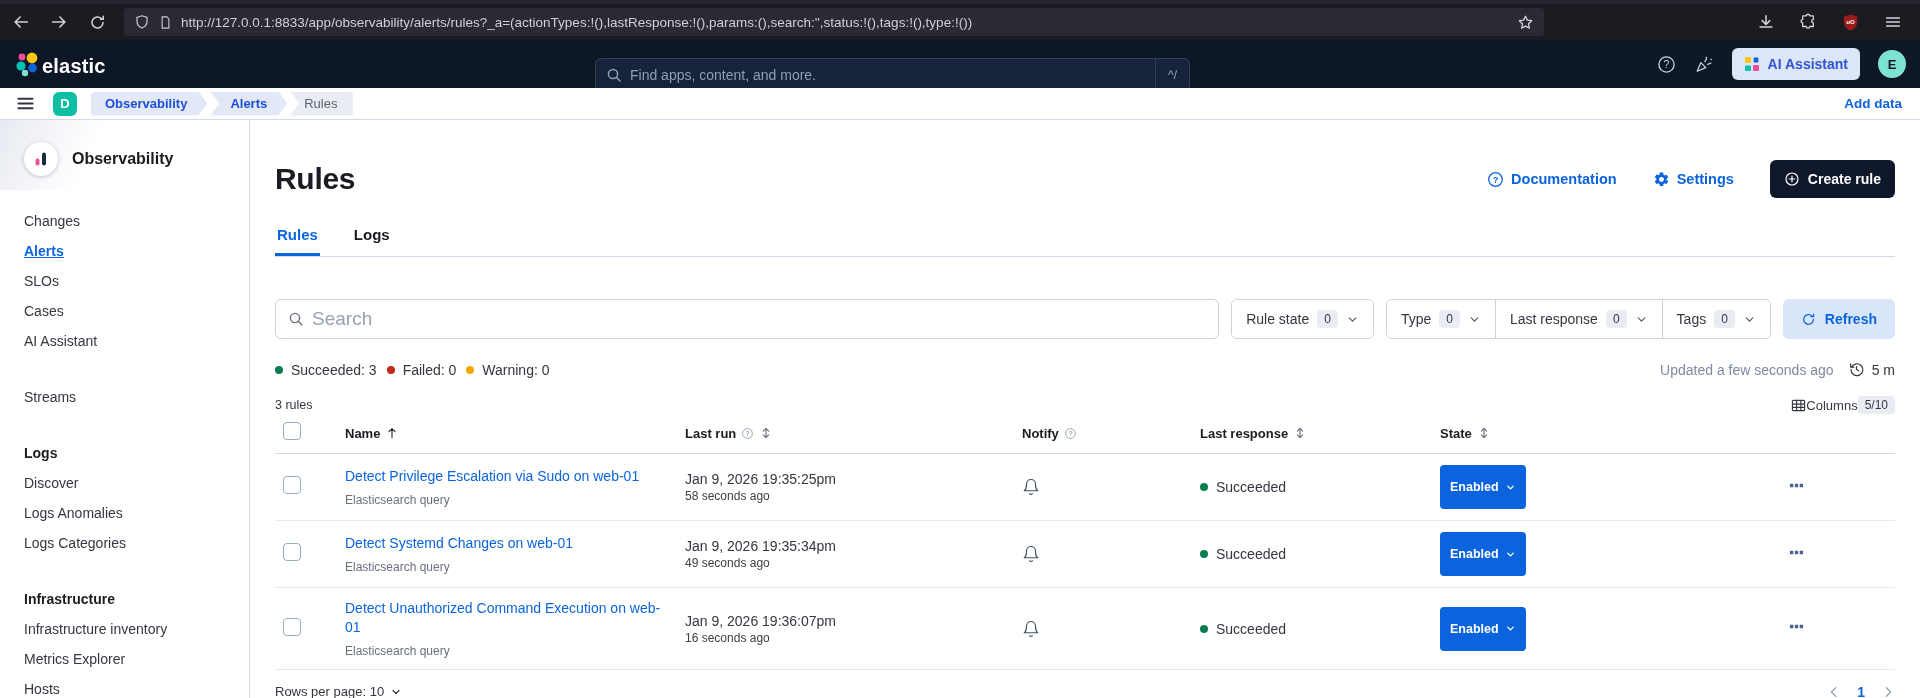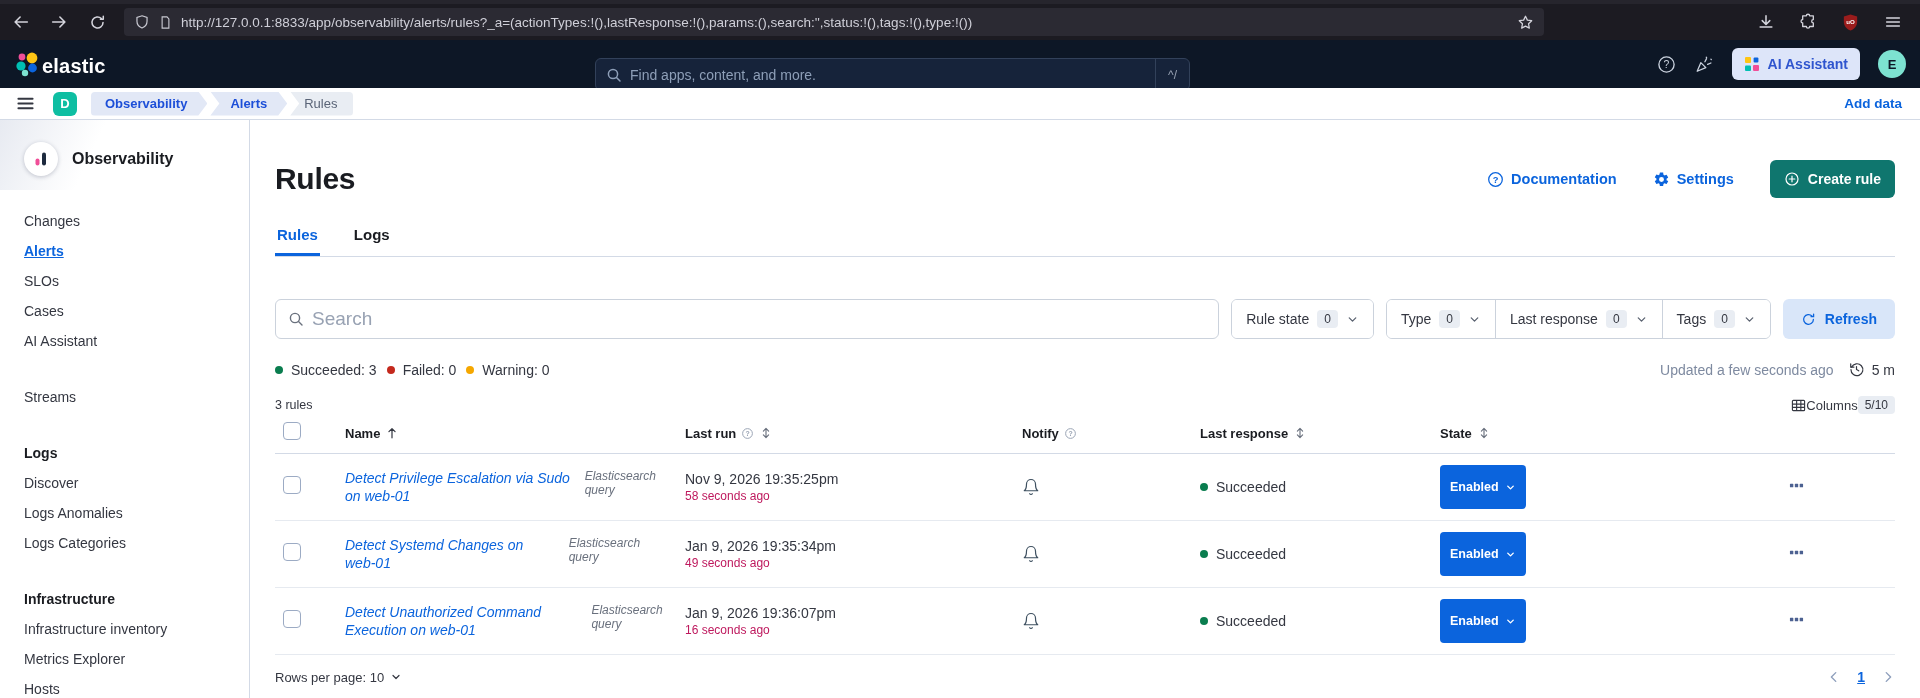--- a/index.html
+++ b/index.html
@@ -57,21 +57,21 @@
   .sb-item.active { color:#0b64dd; font-weight:700; text-decoration:underline; }
   .sb-gap { height:26px; }
   .sb-section { font-size:14px; font-weight:700; color:#1a1c21; padding:7px 0; }
 
   
   .main { flex:1; padding:0 25px; }
   .page-head { display:flex; justify-content:space-between; align-items:center; margin-top:40px; }
   .page-title { font-size:30px; font-weight:700; color:#1a1c21; letter-spacing:-.3px; }
   .head-actions { display:flex; align-items:center; gap:36px; }
   .head-link { display:flex; align-items:center; gap:7px; color:#0b64dd; font-size:14.5px; font-weight:600; cursor:pointer; }
-  .create-btn { display:flex; align-items:center; gap:8px; background:#0f766e; color:#fff; border:none; border-radius:6px;
+  .create-btn { display:flex; align-items:center; gap:8px; background:#0f172a; color:#fff; border:none; border-radius:6px;
     height:38px; padding:0 14px; font-size:14px; font-weight:600; font-family:inherit; cursor:pointer; }
 
   .tabs { display:flex; gap:32px; margin-top:28px; border-bottom:1px solid #d3dae6; }
   .tab { font-size:15px; font-weight:600; color:#1a1c21; padding:0 2px 13px; cursor:pointer; }
   .tab.active { color:#0b64dd; box-shadow:inset 0 -3px 0 #0b64dd; }
 
   .toolbar { display:flex; gap:12px; margin-top:42px; }
   .search-box { flex:1; height:40px; border:1px solid #cbd2dc; border-radius:6px; background:#fff; display:flex; align-items:center; padding:0 12px; gap:8px; }
   .search-placeholder { color:#98a2b3; font-size:19px; }
   .filter-group { display:flex; border:1px solid #cbd2dc; border-radius:6px; overflow:hidden; flex-shrink:0; }
@@ -91,26 +91,26 @@
   .meta-row { display:flex; align-items:center; justify-content:space-between; margin-top:18px; }
   .rules-count { font-size:12.5px; color:#343741; }
   .columns-ctl { display:flex; align-items:center; font-size:13px; color:#343741; cursor:pointer; }
 
   .table { margin-top:8px; }
   .thead, .trow { display:grid; grid-template-columns:70px 340px 325px 190px 226px 349px 1fr; align-items:center; }
   .thead { border-bottom:1px solid #d3dae6; padding-bottom:9px; }
   .th { display:flex; align-items:center; gap:5px; font-size:13px; font-weight:700; color:#1a1c21; }
   .trow { border-bottom:1px solid #e6eaf0; padding:11px 0; }
   .checkbox { width:18px; height:18px; border:1px solid #9cabc4; border-radius:4px; background:#fff; display:inline-block; margin-left:8px; cursor:pointer; }
-  .c-name { display:flex; flex-direction:row; gap:14px; padding-right:20px;font-style:italic; }
+  .c-name { display:flex; flex-direction:column; gap:8px; padding-right:20px; }
   .rule-link { color:#0b64dd; font-size:14px; font-weight:500; text-decoration:none; cursor:pointer; line-height:1.3; }
   .rule-type { font-size:12px; color:#69707d; }
   .c-run { display:flex; flex-direction:column; gap:2px; }
   .run-time { font-size:14px; color:#343741; }
-  .run-ago { font-size:12px; color:#be185d; }
+  .run-ago { font-size:12px; color:#404040; }
   .c-notify { padding-left:12px; }
   .bell { color:#3e5060; cursor:pointer; width:18px; }
   .c-resp { display:flex; align-items:center; gap:8px; font-size:14px; color:#343741; }
   .state-badge { display:inline-flex; align-items:center; gap:6px; background:#0b64dd; color:#fff; border-radius:4px;
     padding:15px 10px; font-size:12.5px; font-weight:600; cursor:pointer; margin-left:14px; }
   .more { cursor:pointer; display:inline-block; padding:4px 6px; }
 
   .pagination-row { display:flex; align-items:center; justify-content:space-between; margin-top:14px; }
   .rpp { display:flex; align-items:center; gap:6px; font-size:13px; color:#343741; cursor:pointer; }
   .pager { display:flex; align-items:center; gap:16px; }
@@ -418,21 +418,21 @@
         <span></span>
       </div>
       <div id="table-body">
   <div class="trow">
     <span><span class="checkbox"></span></span>
     <span class="c-name">
       <a class="rule-link">Detect Privilege Escalation via Sudo on web-01</a>
       <span class="rule-type">Elasticsearch query</span>
     </span>
     <span class="c-run">
-      <span class="run-time">Nov 9, 2026 19:35:25pm</span>
+      <span class="run-time">Jan 9, 2026 19:35:25pm</span>
       <span class="run-ago">58 seconds ago</span>
     </span>
     <span class="c-notify">
       <svg class="bell" width="18" height="18" viewBox="0 0 24 24" fill="none" stroke="#3e5060" stroke-width="1.6" stroke-linecap="round" stroke-linejoin="round">
                 <path d="M18 8a6 6 0 0 0-12 0c0 7-3 9-3 9h18s-3-2-3-9"></path>
                 <path d="M13.73 21a2 2 0 0 1-3.46 0"></path>
               </svg>
     </span>
     <span class="c-resp">
       <span class="dot" style="background:#0a7d4f"></span>

